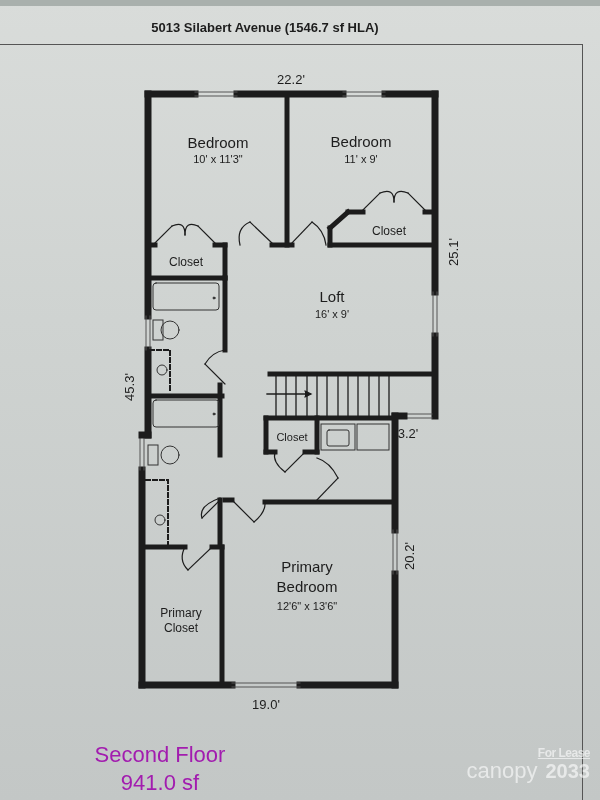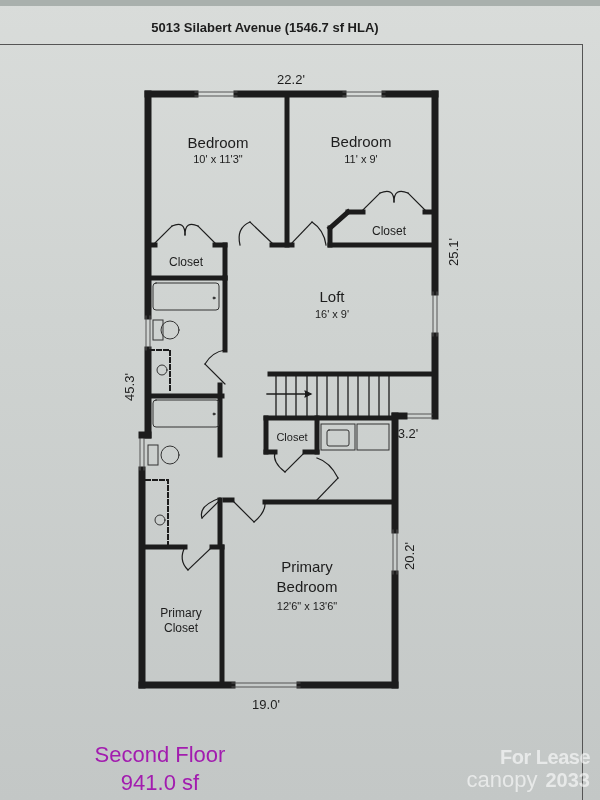--- a/index.html
+++ b/index.html
@@ -29,21 +29,21 @@
   .footer-title {
     position: absolute; left: 0; width: 600px; top: 742px; text-align: center;
     font-size: 22px; color: #a21caf;
   }
   .footer-title .l1 { display: block; margin-left: -140px; width: 600px; }
   .footer-title .l2 { display: block; margin-left: -140px; width: 600px; margin-top: 2px; }
   .watermark {
     position: absolute; right: 10px; top: 746px; text-align: right;
     color: rgba(255,255,255,0.6); font-weight: bold;
   }
-  .wm-lease { font-size: 20px; letter-spacing: -0.5px; display: block; }
+  .wm-lease { font-size: 12px; letter-spacing: -0.5px; display: block; text-decoration: underline; }
   .wm-row { display: block; font-size: 20px; margin-top: -2px; }
   .wm-brand { font-weight: normal; font-size: 22px; margin-right: 8px; margin-top: 20px; }
 </style>
 </head>
 <body>
 
 <div class="paper"></div>
 <div class="topstrip"></div>
 <div class="header-title">5013 Silabert Avenue (1546.7 sf HLA)</div>
 <div class="frame"></div>

